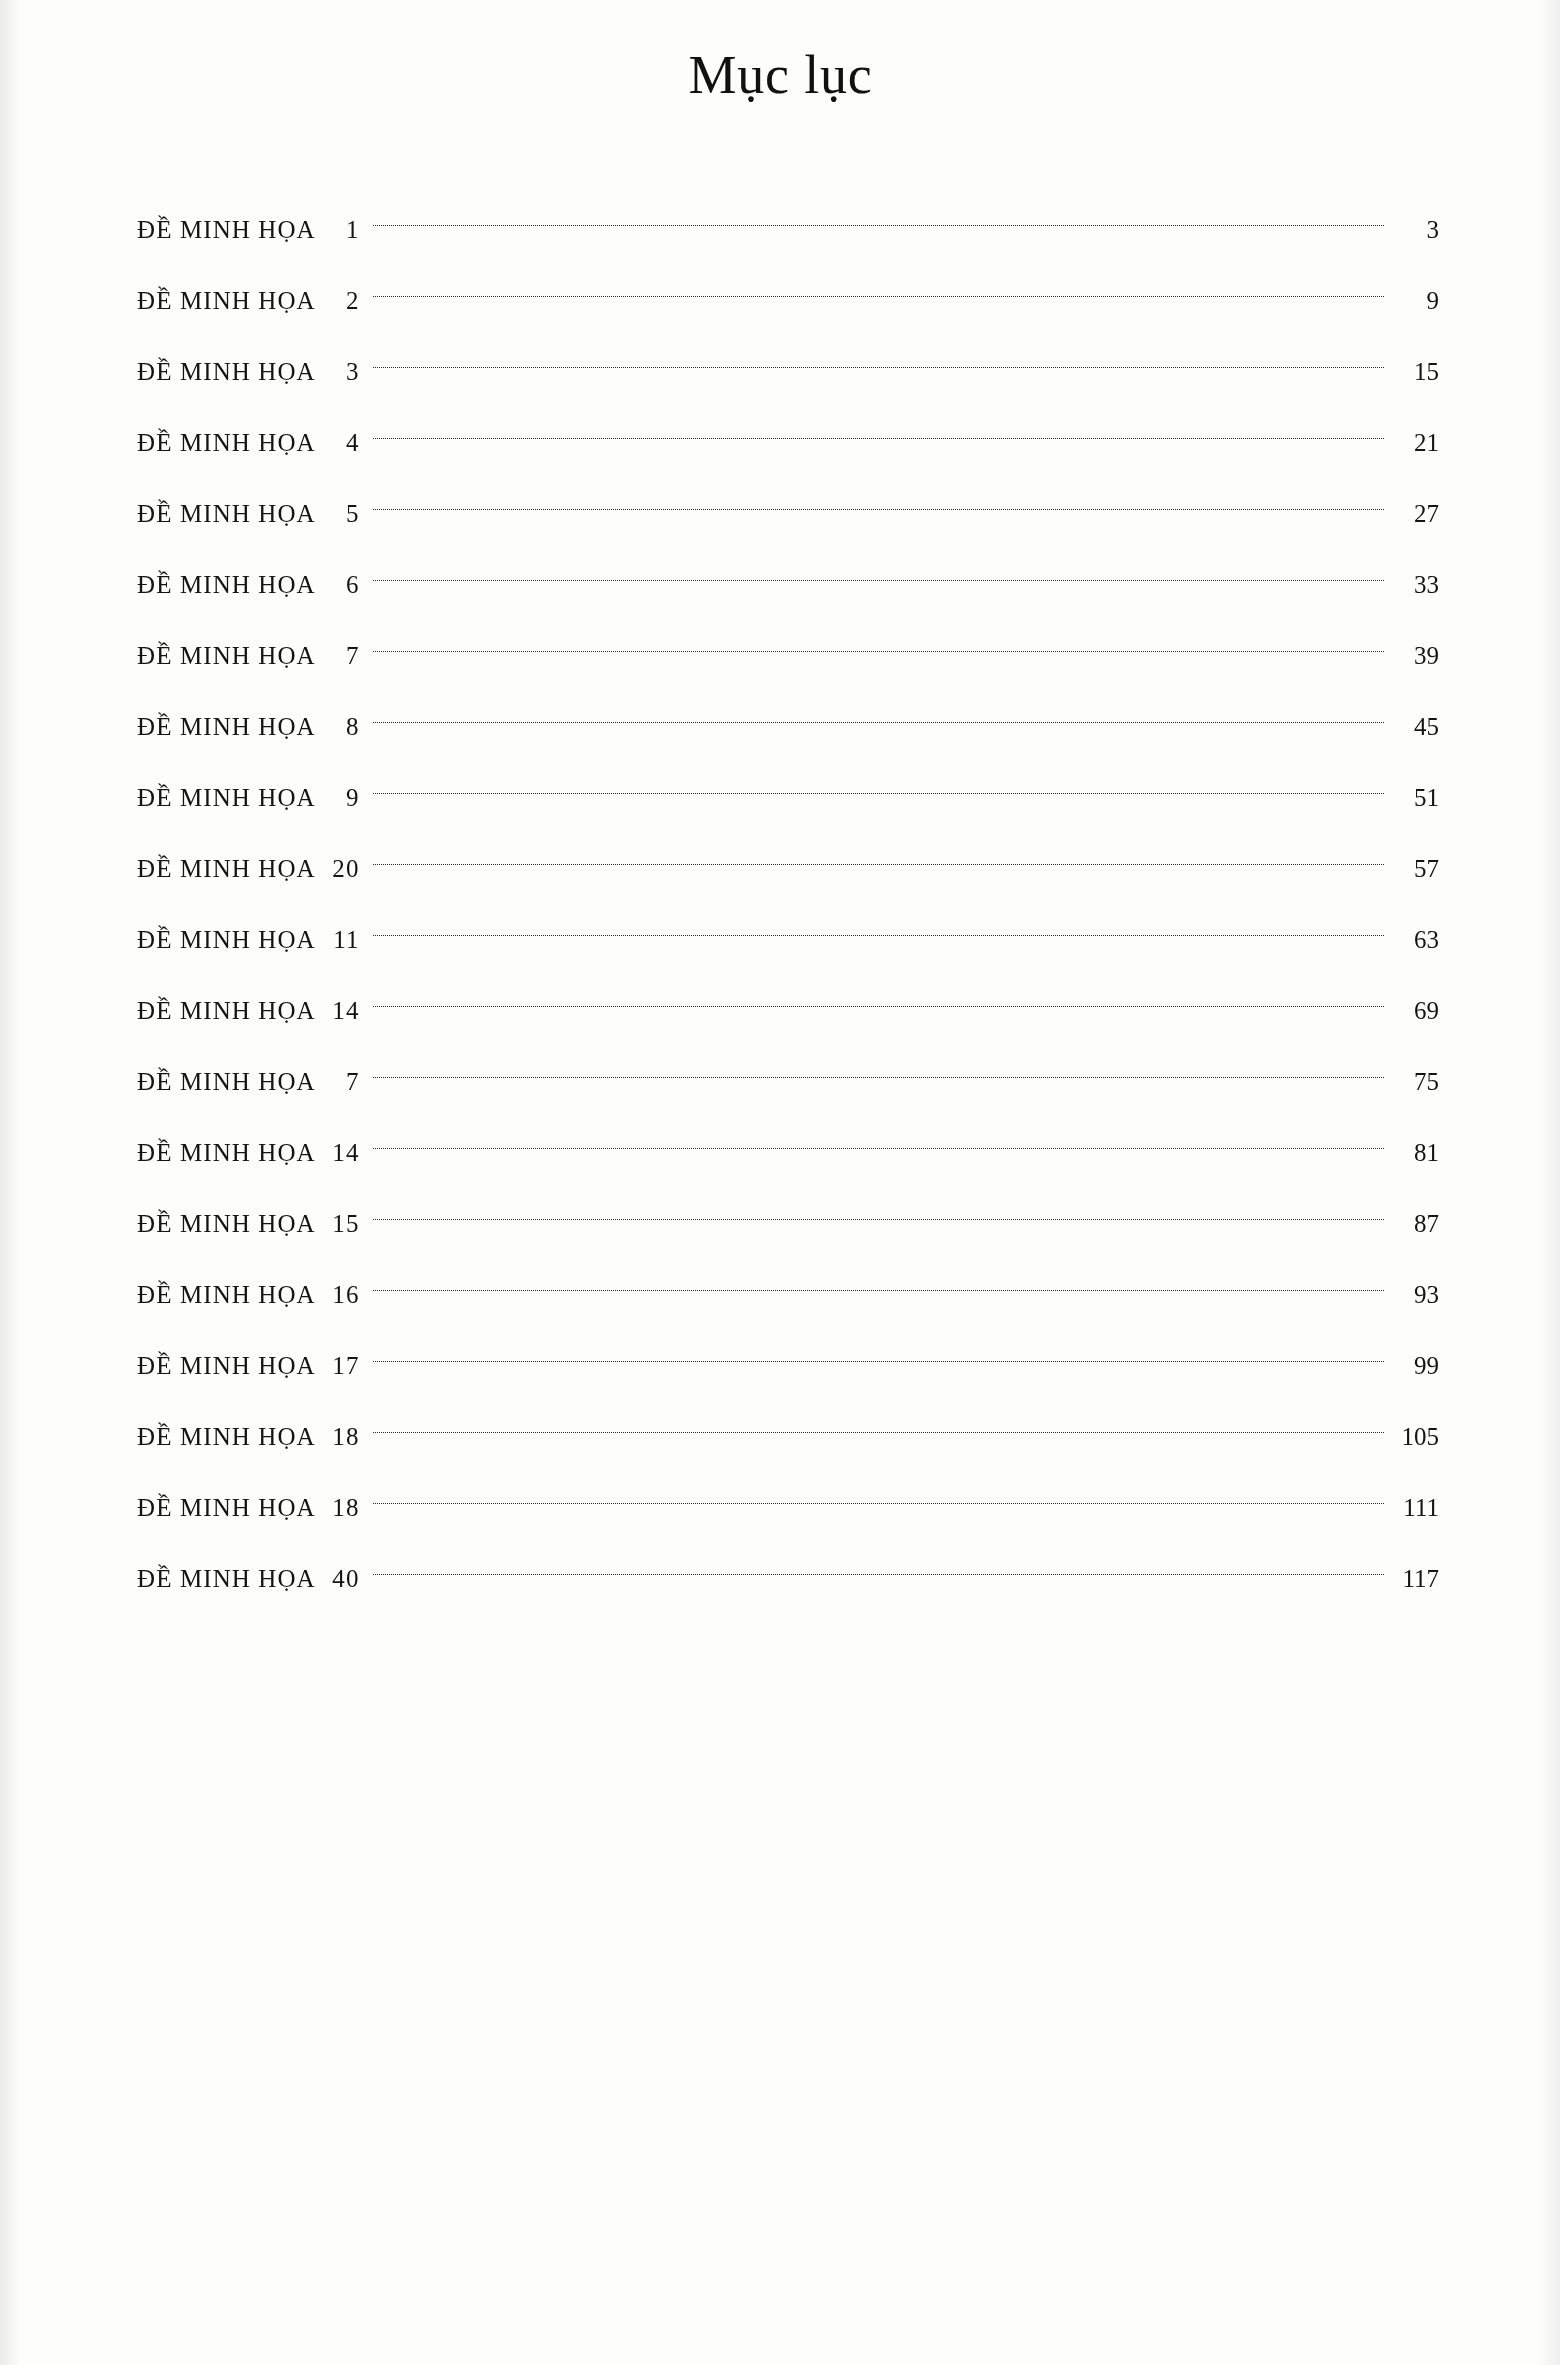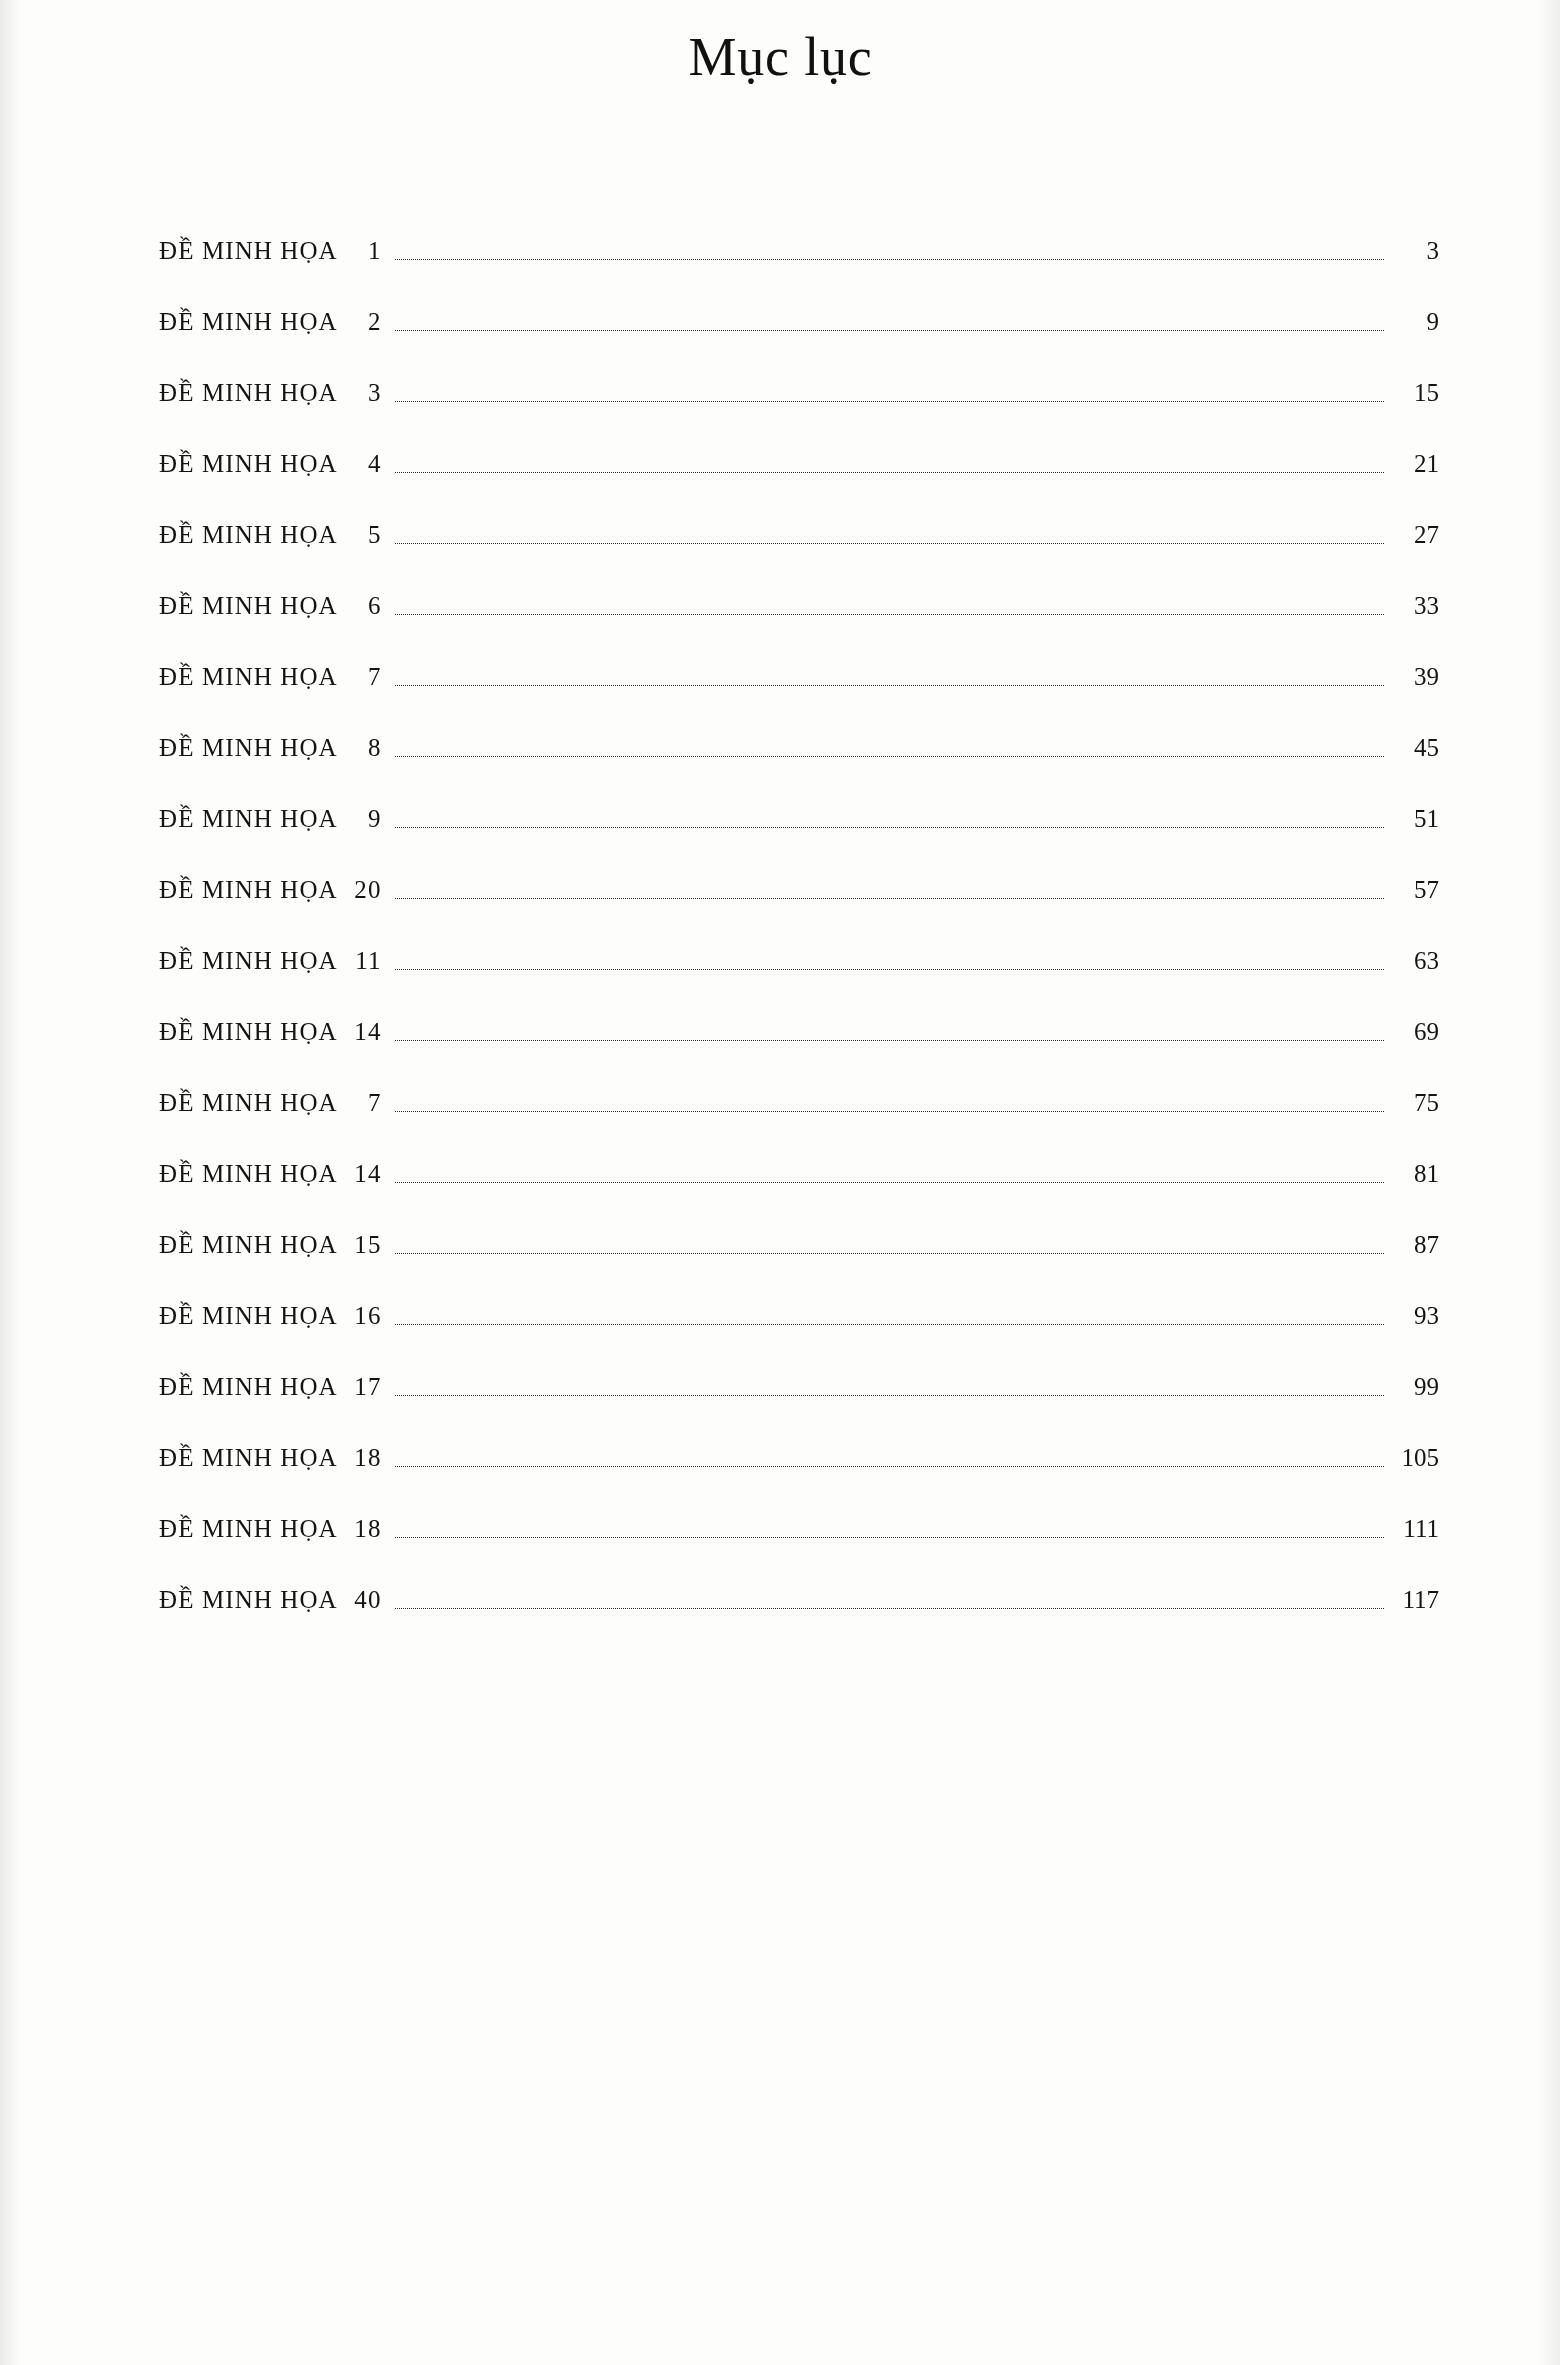--- a/index.html
+++ b/index.html
@@ -33,43 +33,42 @@
   .scan-edge-right {
     position: absolute;
     right: 0; top: 0; bottom: 0;
     width: 24.4px;
     background: linear-gradient(to left, #ececea 0%, #fdfdfb 100%);
     opacity: .9;
   }
 
   .toc-title {
     position: absolute;
-    top: 26px;
+    top: 44px;
     left: 0;
     right: 0;
     text-align: center;
     font-family: "Liberation Serif", serif;
     font-size: 54px;
     font-weight: 400;
     letter-spacing: 0.8px;
     color: #111;
   }
 
   .toc-list {
     position: absolute;
     top: 194px;
     left: 137px;
     right: 122px;
   }
 
   .toc-row {
     display: flex;
-    align-items: flex-end;
+    align-items: center;
     height: 71px;
-    margin-left: 22px;
   }
 
   .toc-label {
     font-family: "Liberation Serif", serif;
     font-size: 25px;
     letter-spacing: 1.1px;
     color: #141414;
     white-space: nowrap;
     display: flex;
     align-items: baseline;

